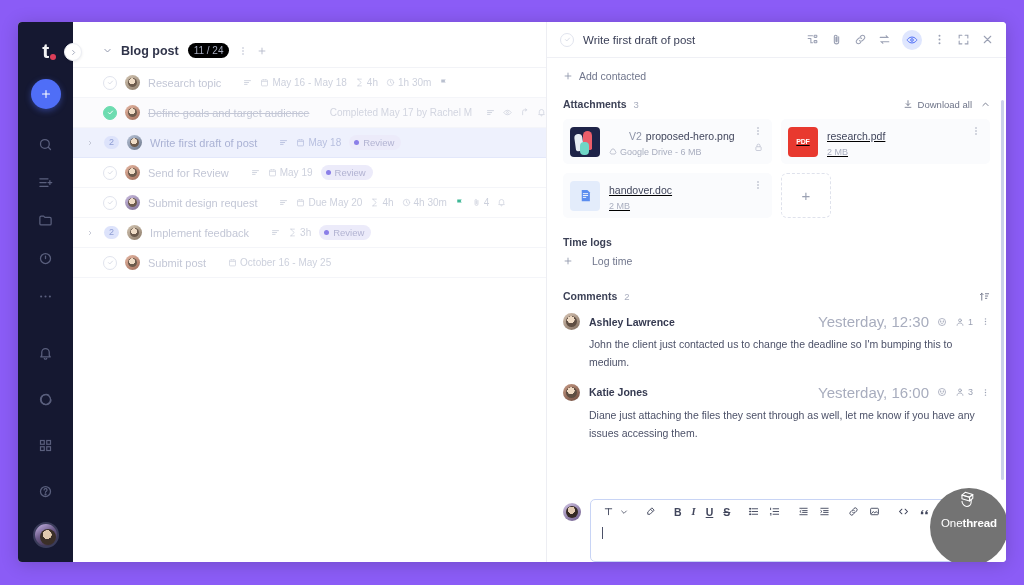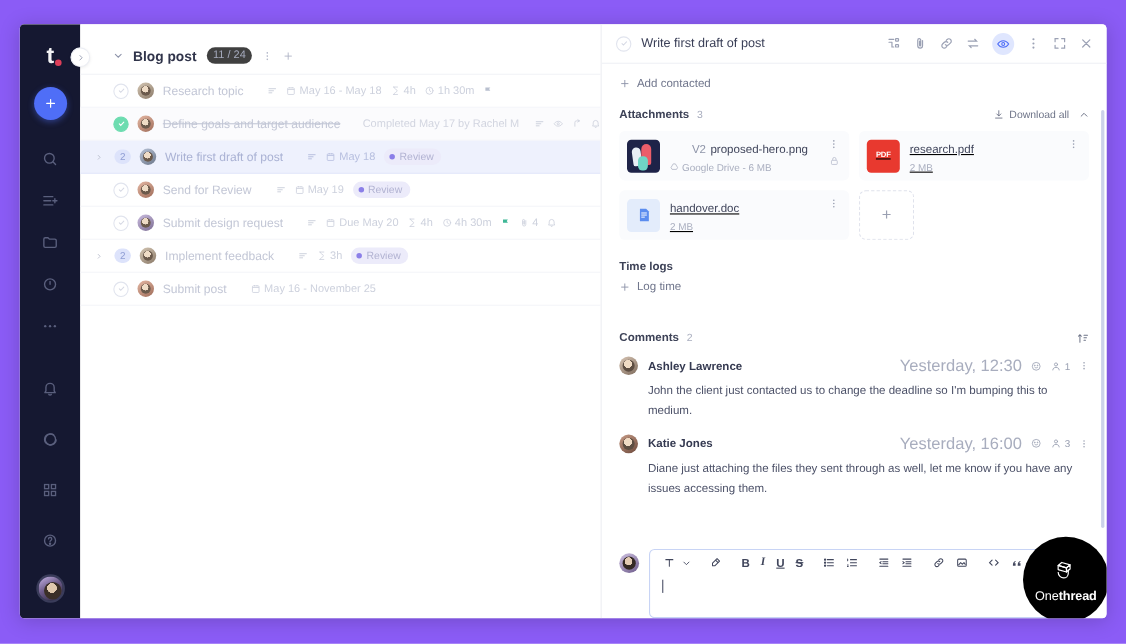--- a/index.html
+++ b/index.html
@@ -70,21 +70,21 @@
 
   
   .listcol { flex: 1; background:#fff; position:relative; min-width:0; }
   .list-head {
     height: 34px; display:flex; align-items:center; gap:9px;
     padding: 0 0 0 30px; border-bottom:1px solid #f2f3f7;
     margin-top: 12px;
   }
   .chev { color:#8f95ab; font-size:10px; }
   .proj-title { font-size: 12.5px; font-weight:700; color:#30344a; }
-  .proj-count { font-size:10px; color:#a5aabd; background:#404040;
+  .proj-count { font-size:10px; color:#a5aabd; background:#000000;
                 padding:2px 6px; border-radius:9px; }
   .ico-btn { color:#b0b5c7; font-size:12px; cursor:pointer; line-height:1; }
 
   .trow {
     height: 30px; display:flex; align-items:center; gap:8px;
     padding-left: 30px; border-bottom:1px solid #f4f5f9;
     font-size: 11px; color:#c3c7d6; white-space:nowrap;
   }
   .trow.sel { background:#eef1fd; border-bottom-color:#e3e8fb; }
   .trow.sel2 { background:#fbfbfd; }
@@ -182,22 +182,22 @@
   .att-sub svg { width:8px;height:8px; }
   .att-kebab { color:#9aa0b2; font-size:11px; line-height:1; }
   .att-lock { position:absolute; right:9px; bottom:8px; color:#b9bece; }
   .att-lock svg{width:9px;height:9px;}
   .att-add {
     border:1.3px dashed #dfe2ec; border-radius:6px;
     display:flex;align-items:center;justify-content:center;
     color:#9aa0b2; font-size:15px; min-height:44px;
   }
 
-  .logtime { display:flex; align-items:center; gap:6px; font-size:10.5px; color:#70768c;
-             margin-bottom:34px; }
+  .logtime { display:flex; align-items:center; gap:19px; font-size:10.5px; color:#70768c;
+             margin-bottom:23px; }
 
   .cmt { display:flex; gap:9px; margin-bottom:13px; }
   .cmt-av { width:17px;height:17px;border-radius:50%;flex:0 0 17px;overflow:hidden;position:relative;
             background:linear-gradient(145deg,#d9c6b5,#7d6a5b);}
   .cmt-av::after{content:'';position:absolute;left:3px;top:3px;width:11px;height:11px;border-radius:50%;
                  background:radial-gradient(circle at 45% 35%,#f0dbc4 0 38%,#5e4e42 39% 100%);}
   .cmt-av.k{background:linear-gradient(145deg,#c79b86,#6d4a3c);}
   .cmt-body { flex:1; min-width:0; }
   .cmt-top { display:flex; align-items:center; gap:8px; margin-bottom:4px; }
   .cmt-name { font-size:10.5px; font-weight:700; color:#353a51; }
@@ -232,22 +232,22 @@
   .p-foot svg { width:11px; height:11px; }
   .cancel { margin-left:auto; font-size:10.5px; color:#4b5066; }
   .savebtn {
     background:#3d6ae8; color:#fff; font-size:10.5px;
     padding:6px 16px; border-radius:15px; white-space:nowrap;
   }
 
   .badge {
     position:absolute; right:-2px; bottom:-4px;
     width:78px; height:78px; border-radius:50%;
-    background:#000000; color:#fff;
-    display:flex; flex-direction:column; align-items:center; justify-content:center;
+    background:#737373; color:#fff;
+    display:flex; flex-direction:column; align-items:center; justify-content:flex-start;
     gap:3px; z-index:20;
   }
   .badge .btxt { font-size:11.5px; letter-spacing:-.1px; }
   .badge .btxt b { font-weight:700; }
   .badge svg { width:26px; height:26px; }
 </style>
 </head>
 <body>
 
 <div class="frame">
@@ -575,21 +575,21 @@
           </svg>
       </span>
       <span class="av a2"></span>
       <span class="tname">Submit post</span>
       <span class="gap"></span>
       <span class="meta">
         <svg viewBox="0 0 24 24" fill="none" stroke="currentColor" stroke-width="2" stroke-linejoin="round">
           <rect x="4" y="5" width="16" height="16" rx="2"></rect>
             <path d="M4 9h16M9 3v3M15 3v3"></path>
           </svg>
-        <span>May 16 - November 25</span>
+        <span>October 16 - May 25</span>
       </span>
     </div>
 
   </div>
 
   <div class="panel">
 
     <div class="p-head">
       <span class="check">
         <svg viewBox="0 0 24 24" fill="none" stroke="currentColor" stroke-width="3.2" stroke-linecap="round" style="width:7px;height:7px">

